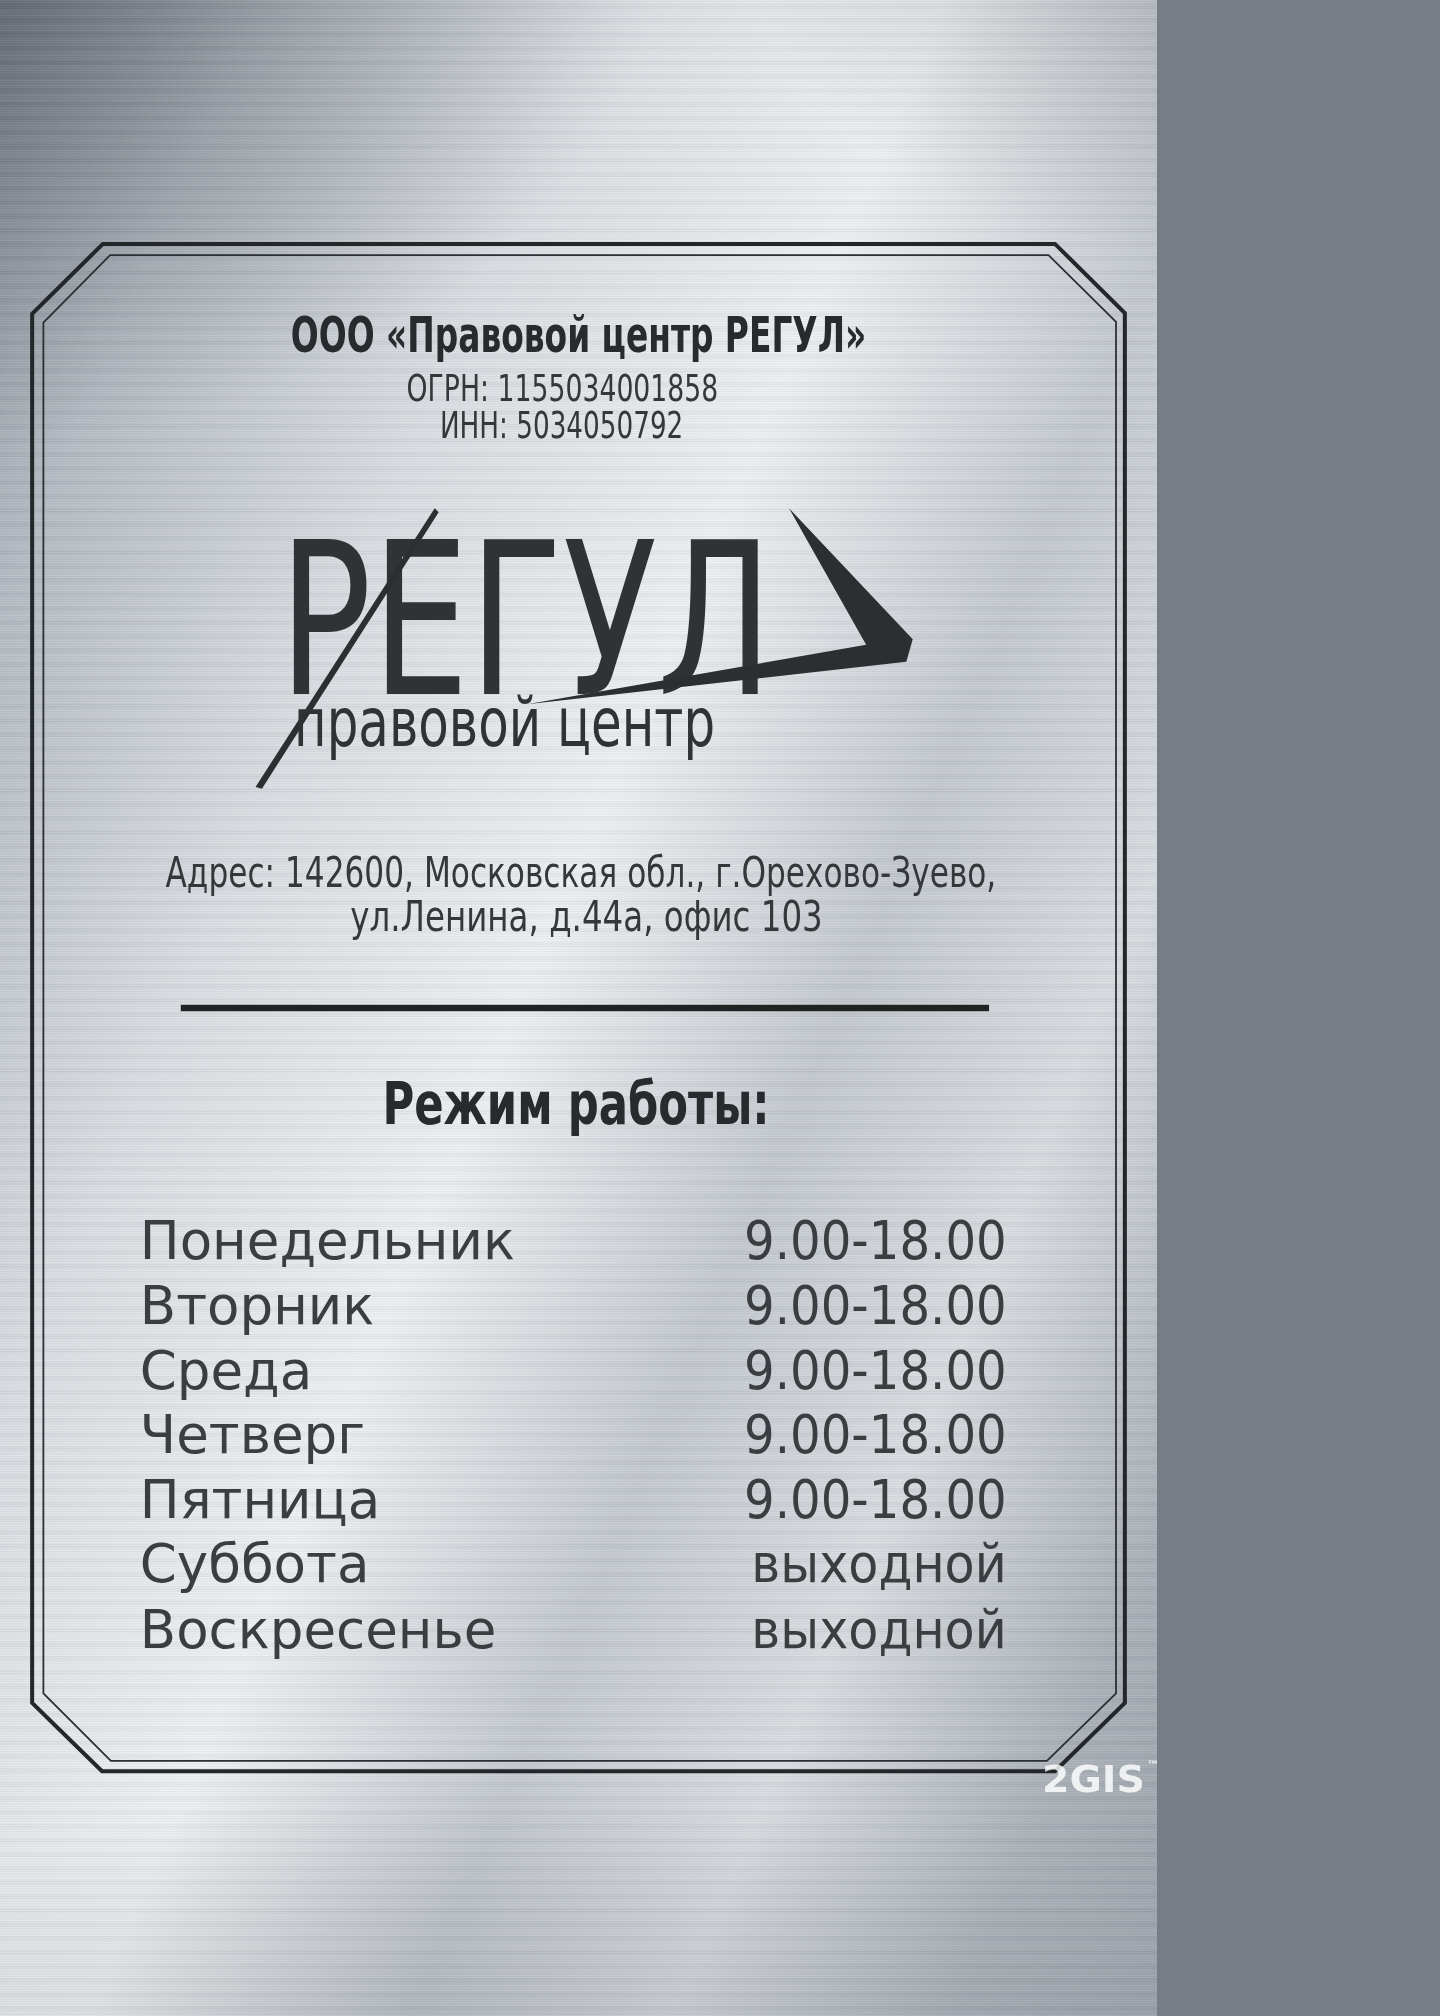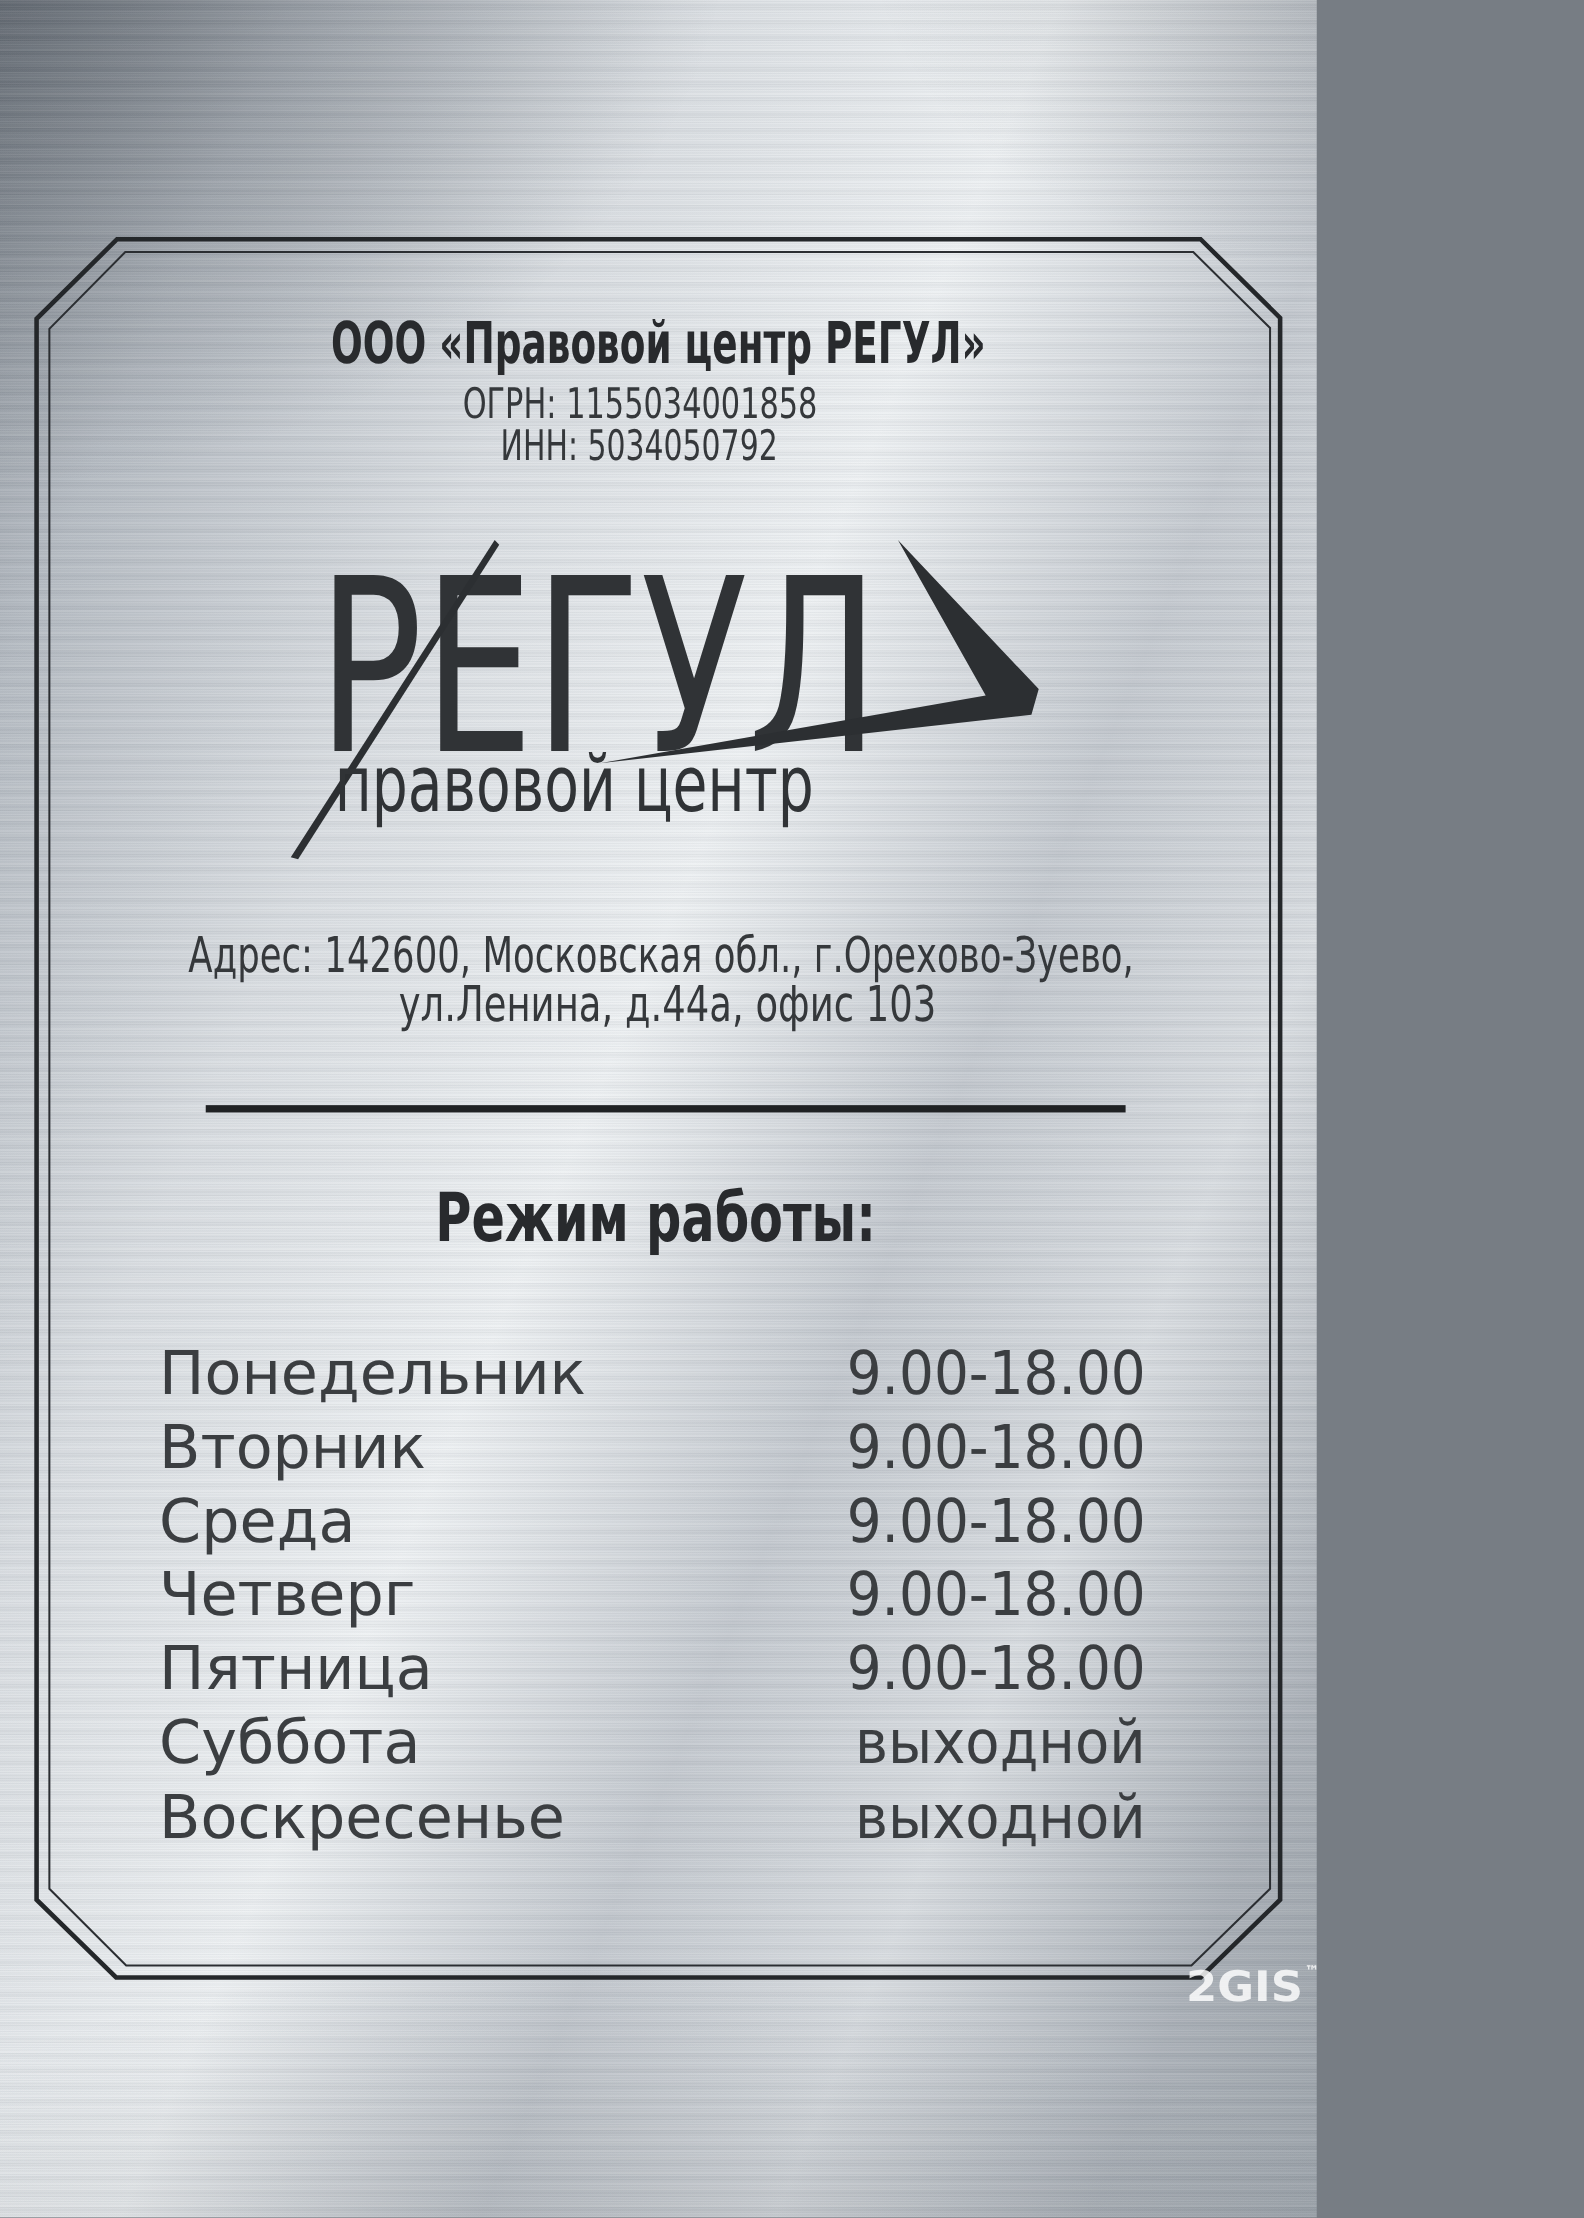--- a/index.html
+++ b/index.html
@@ -23,21 +23,20 @@
       repeating-linear-gradient(180deg,
         rgba(255,255,255,0.045) 0px,  rgba(255,255,255,0.045) 4px,
         rgba(96,104,114,0.045) 4px,   rgba(96,104,114,0.045) 9px,
         rgba(230,235,240,0.050) 9px,  rgba(230,235,240,0.050) 14px),
       radial-gradient(1150px 850px at -4% -4%,  rgba(28,34,42,0.45) 0%, rgba(28,34,42,0.18) 34%, rgba(28,34,42,0) 62%),
       radial-gradient(760px 520px at 104% -3%,  rgba(36,42,50,0.22) 0%, rgba(36,42,50,0) 60%),
       radial-gradient(1400px 700px at 42% 110%, rgba(52,58,66,0.26) 0%, rgba(52,58,66,0) 62%),
       linear-gradient(113deg,
         #878e96 0%, #b4bac1 13%, #d9dde1 30%, #edf0f2 47%,
         #c3c8ce 63%, #d8dce0 76%, #a9afb6 90%, #99a0a7 100%);
-    padding-left: 40px;
   }
   .decor {
     position: absolute;
     inset: 0;
     width: 100%;
     height: 100%;
   }
   text { font-family: "DejaVu Sans", "Liberation Sans", sans-serif; }
   .t-heavy  { font-weight: bold; fill: #282a2d; }
   .t-thin   { font-weight: normal; fill: #35383b; }

